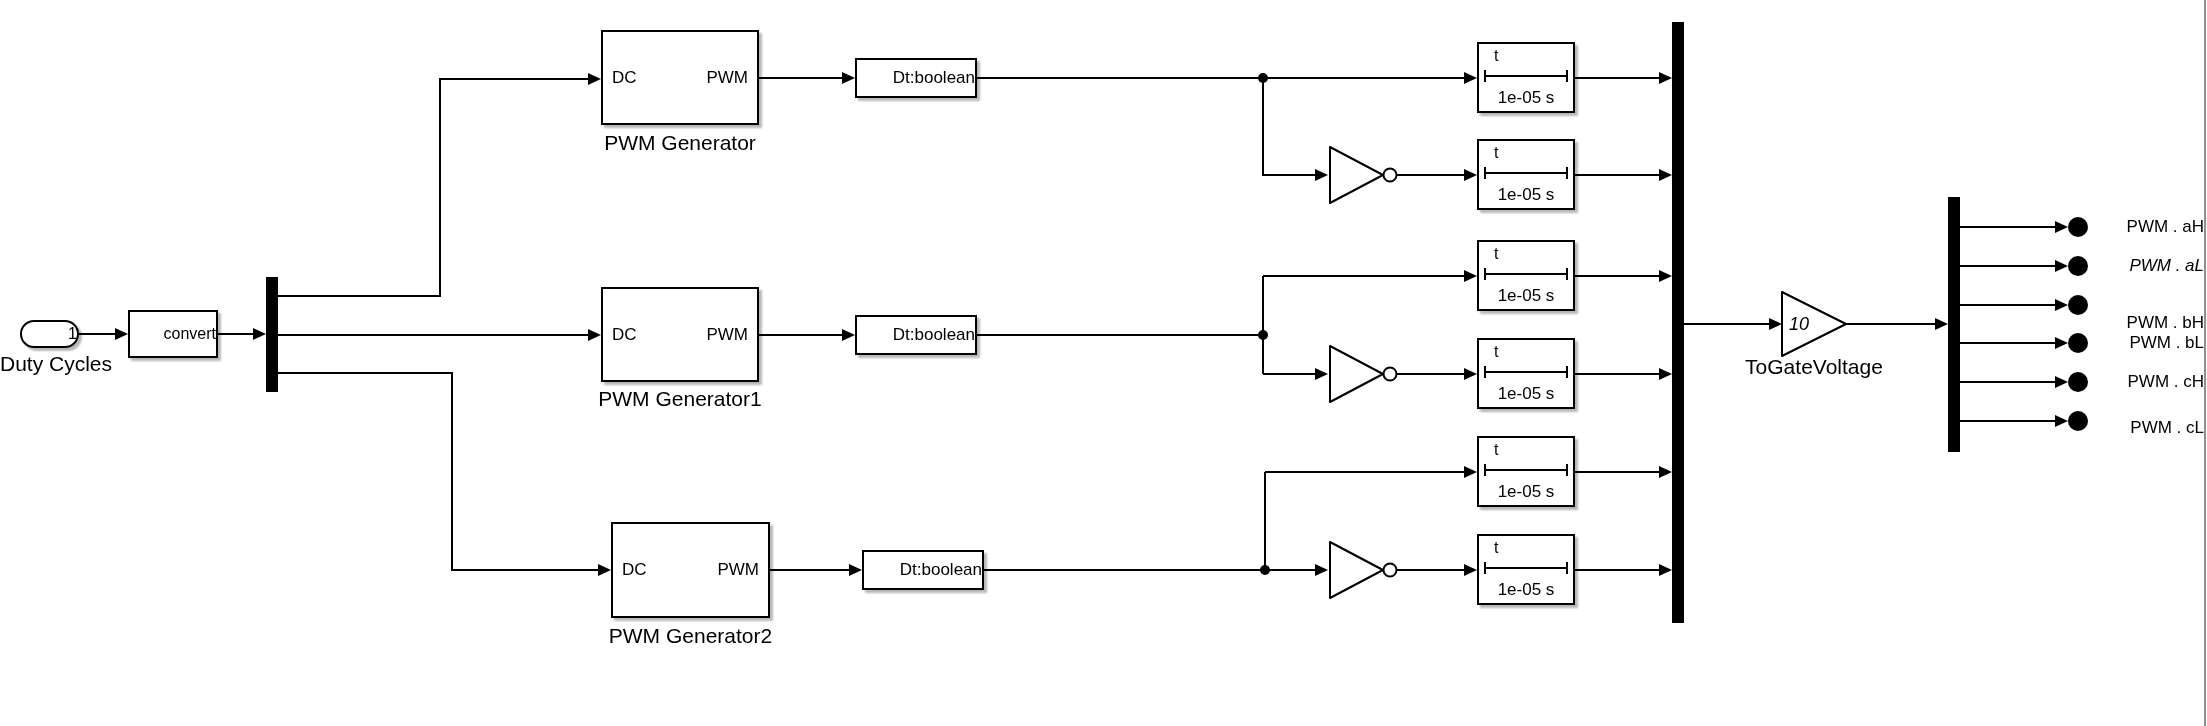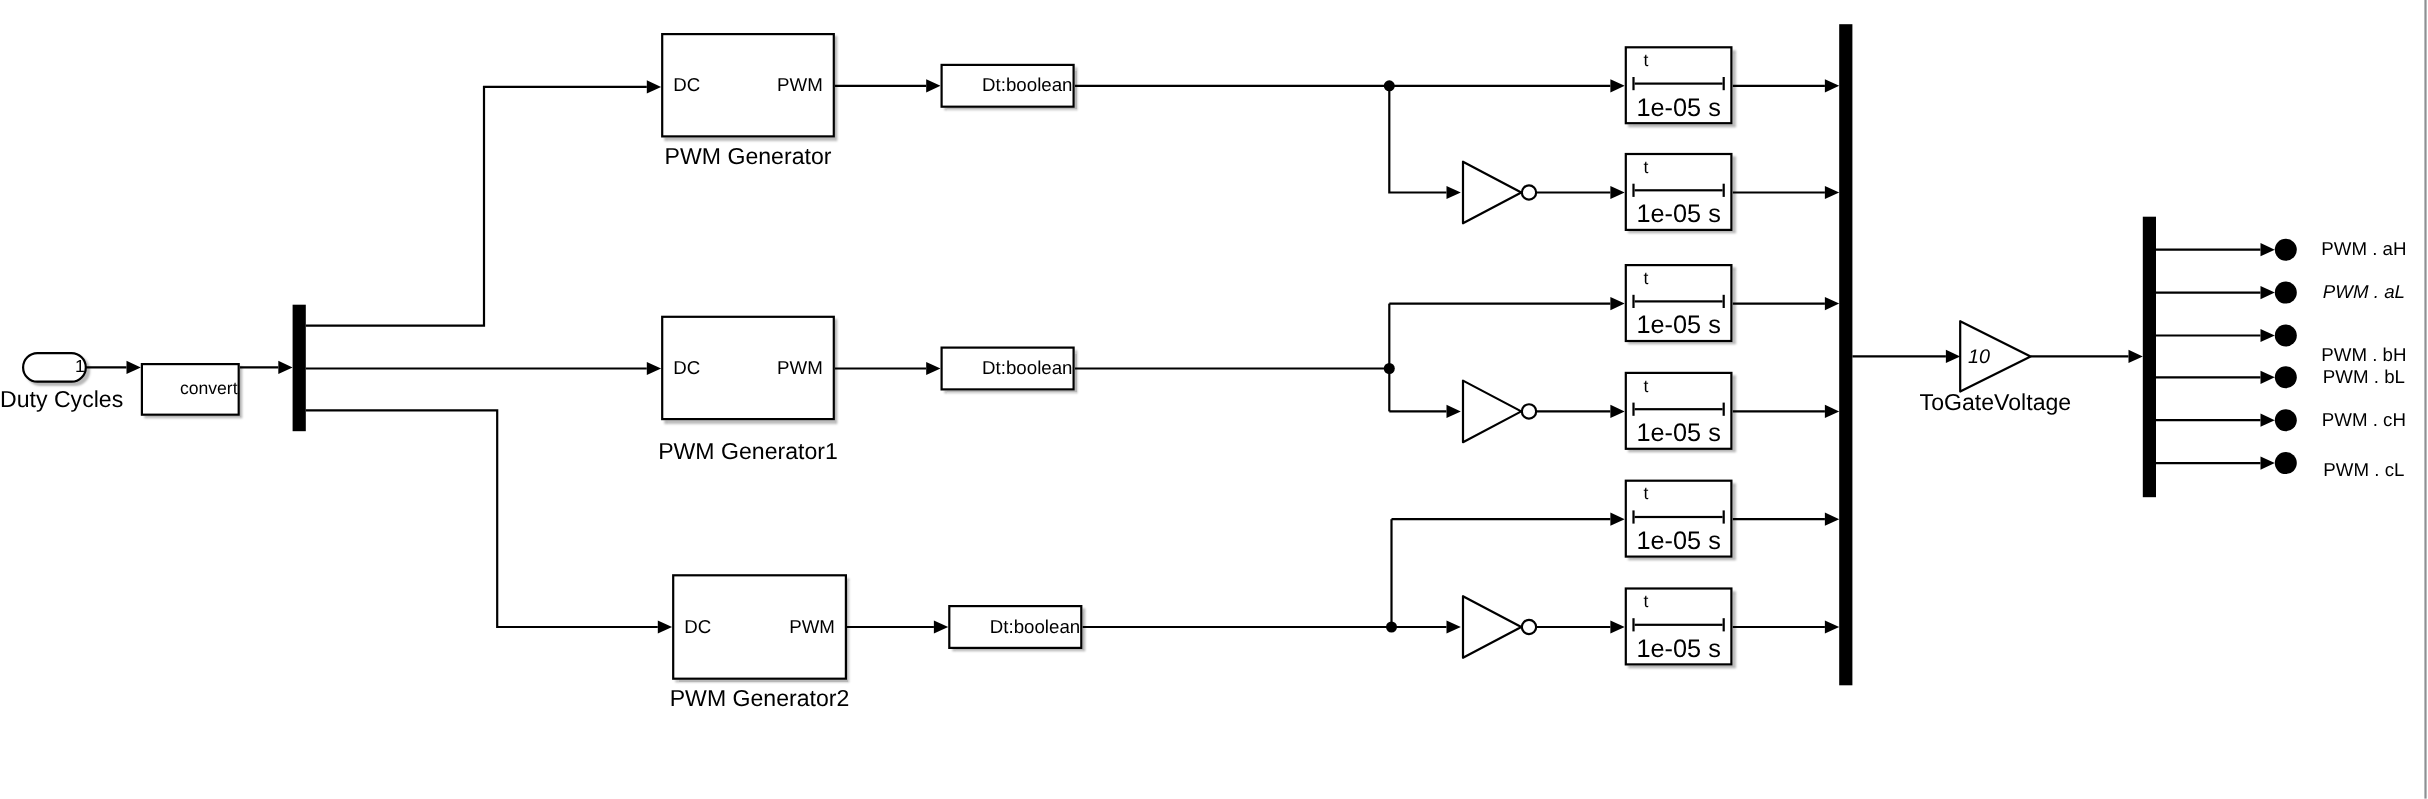--- a/index.html
+++ b/index.html
@@ -10,23 +10,23 @@
   .block{position:absolute;background:#fff;border:2px solid #000;box-sizing:border-box;
          box-shadow:3px 3px 2px rgba(0,0,0,0.28);display:flex;align-items:center;justify-content:flex-end;}
   .oval{border-radius:15px;font-size:16px;}
   .convert{font-size:16px;}
   .gen{justify-content:space-between;padding:0 9px;font-size:17px;}
   .dtc{font-size:17px;}
   .delay{flex-direction:column;justify-content:space-between;align-items:stretch;padding:3px 0 4px 0;}
   .delay .tsym{font-size:16px;line-height:17px;height:17px;margin-left:15px;}
   .delay .dline{width:80px;height:12px;margin:0 auto;border-left:2px solid #000;border-right:2px solid #000;position:relative;}
   .delay .dline::after{content:"";position:absolute;left:0;right:0;top:5px;border-top:2px solid #000;}
-  .delay .dval{font-size:23px;text-align:center;line-height:19px;}
+  .delay .dval{font-size:17px;text-align:center;line-height:19px;}
   .lbl{position:absolute;font-size:21px;text-align:center;white-space:nowrap;line-height:20px;}
-  .outlbl{position:absolute;font-size:17px;white-space:nowrap;line-height:22px;height:22px;text-align:center;}
+  .outlbl{position:absolute;font-size:17px;white-space:nowrap;line-height:22px;height:22px;text-align:right;}
   .gainval{position:absolute;font-size:18px;line-height:22px;font-style:italic;}
   #canvas-edge{position:absolute;left:2204px;top:0;width:2px;height:726px;background:#8d9193;}
 </style>
 </head>
 <body>
 
 <div id="canvas">
 
   <svg id="wires" width="2207" height="726" viewBox="0 0 2207 726">
 
@@ -132,35 +132,35 @@
       <circle cx="2078" cy="382" r="10"></circle>
       <circle cx="2078" cy="421" r="10"></circle>
     </g>
   </svg>
 
   <div class="block oval" style="left:20px;top:320px;width:59px;height:28px;">
     <span>1</span>
   </div>
   <div class="lbl" style="left:0px;top:354px;width:100px;">Duty Cycles</div>
 
-  <div class="block convert" style="left:128px;top:310px;width:90px;height:48px;margin-top:20px;">
+  <div class="block convert" style="left:128px;top:310px;width:90px;height:48px;">
     <span>convert</span>
   </div>
 
   <div class="block gen" style="left:601px;top:30px;width:158px;height:95px;">
     <span>DC</span>
     <span>PWM</span>
   </div>
   <div class="lbl" style="left:571px;top:133px;width:218px;">PWM Generator</div>
 
   <div class="block gen" style="left:601px;top:287px;width:158px;height:95px;">
     <span>DC</span>
     <span>PWM</span>
   </div>
-  <div class="lbl" style="left:571px;top:401px;width:218px;">PWM Generator1</div>
+  <div class="lbl" style="left:571px;top:389px;width:218px;">PWM Generator1</div>
 
   <div class="block gen" style="left:611px;top:522px;width:159px;height:96px;">
     <span>DC</span>
     <span>PWM</span>
   </div>
   <div class="lbl" style="left:581px;top:626px;width:219px;">PWM Generator2</div>
 
   <div class="block dtc" style="left:855px;top:58px;width:122px;height:40px;">
     <span>Dt:boolean</span>
   </div>

